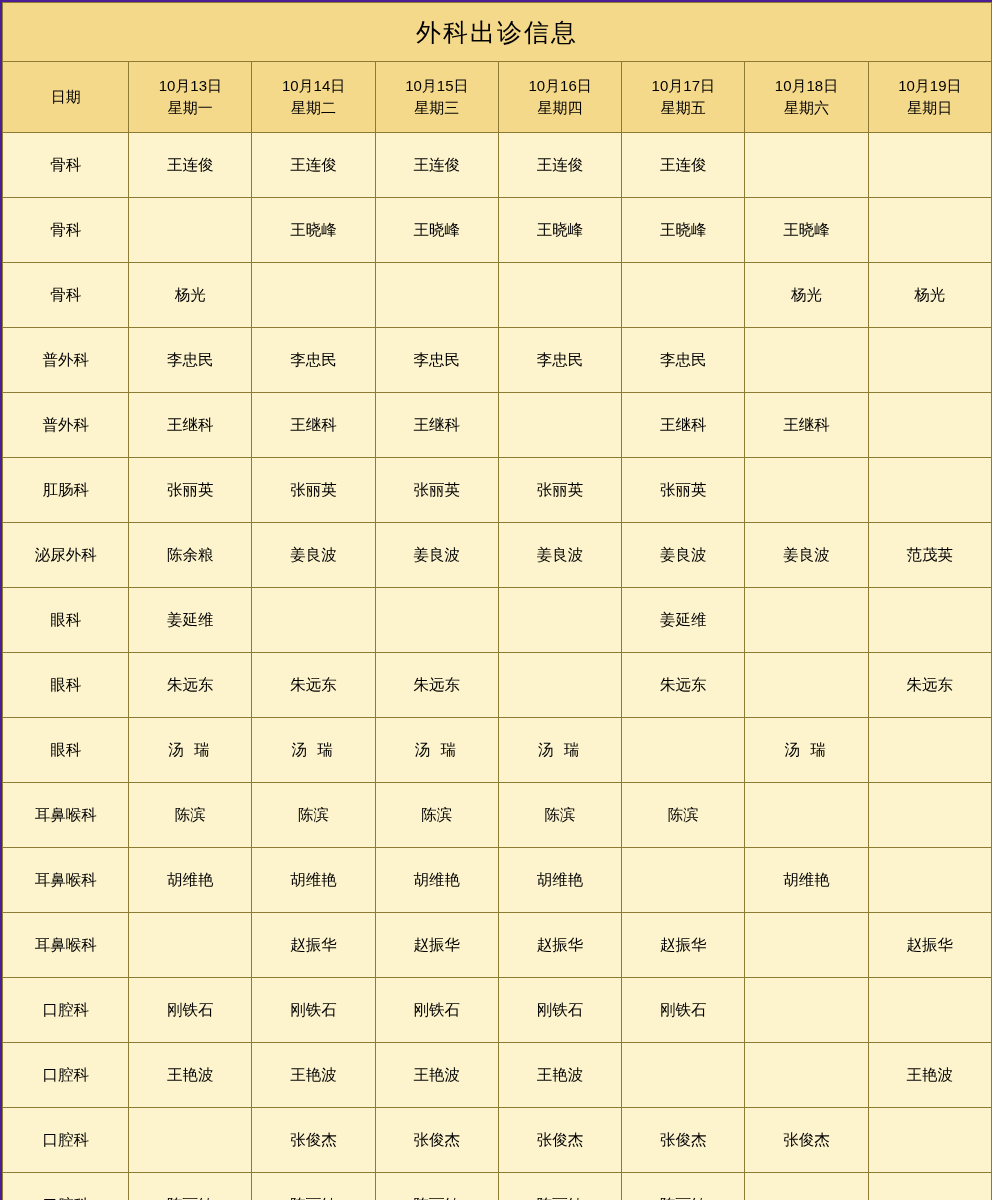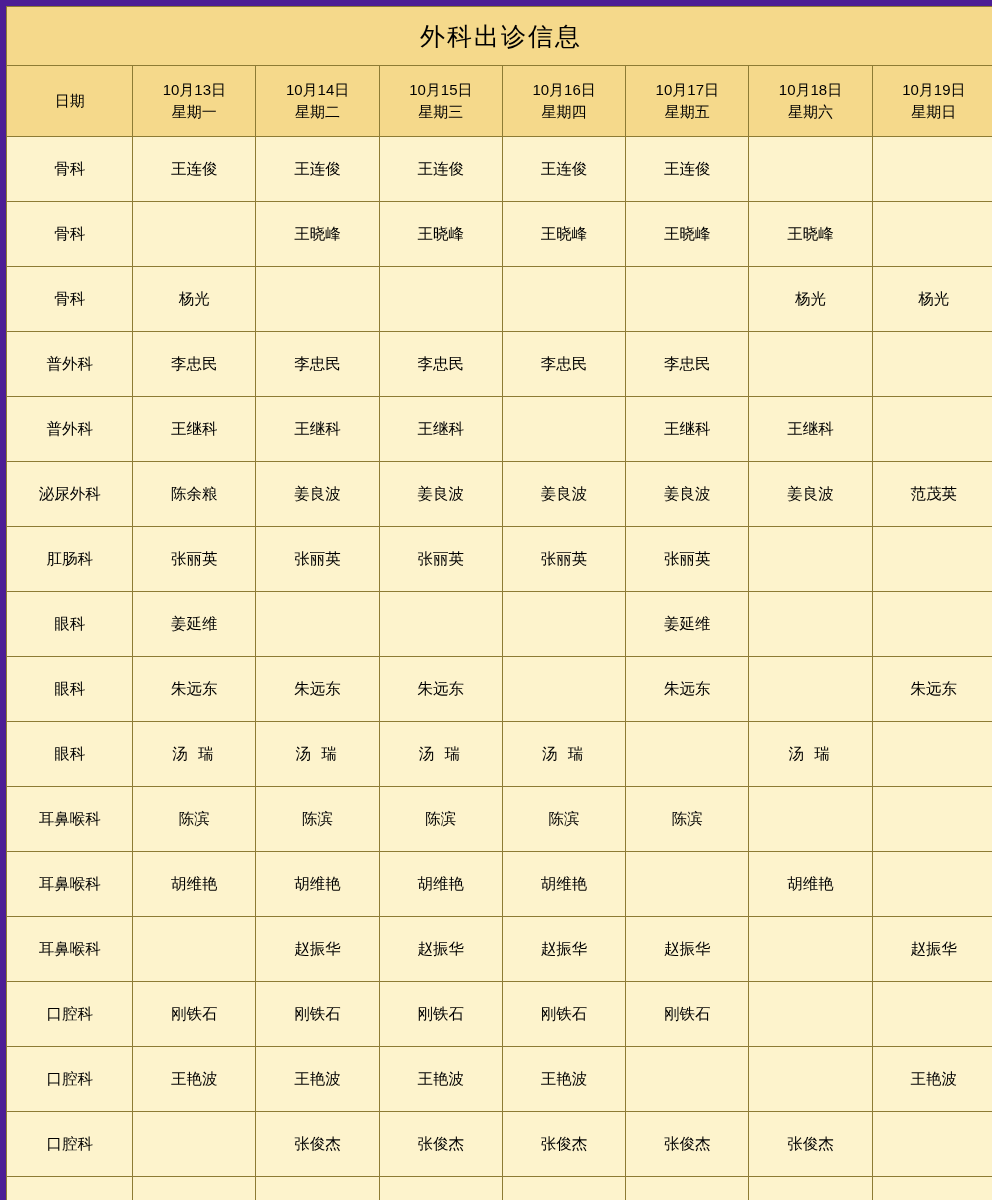--- a/index.html
+++ b/index.html
@@ -11,21 +11,21 @@
     width: 992px;
     height: 1200px;
     font-family: "Liberation Sans", "DejaVu Sans", sans-serif;
     overflow: hidden;
   }
   .sheet {
     width: 992px;
     height: 1200px;
     box-sizing: border-box;
     background: #fdf3cc;
-    border: 6px solid #4c1d95;
+    border: 2px solid #4c1d95;
   }
   table.schedule {
     width: 990px;
     border-collapse: collapse;
     table-layout: fixed;
   }
   table.schedule td,
   table.schedule th {
     border: 1px solid #8d7b34;
     text-align: center;
@@ -160,38 +160,38 @@
           <td class="dept-cell">普外科</td>
           <td>王继科</td>
           <td>王继科</td>
           <td>王继科</td>
           <td></td>
           <td>王继科</td>
           <td>王继科</td>
           <td></td>
         </tr>
         <tr class="body-row">
+          <td class="dept-cell">肛肠科</td>
+          <td>张丽英</td>
+          <td>张丽英</td>
+          <td>张丽英</td>
+          <td>张丽英</td>
+          <td>张丽英</td>
+          <td></td>
+          <td></td>
+        </tr>
+        <tr class="body-row">
           <td class="dept-cell">泌尿外科</td>
           <td>陈余粮</td>
           <td>姜良波</td>
           <td>姜良波</td>
           <td>姜良波</td>
           <td>姜良波</td>
           <td>姜良波</td>
           <td>范茂英</td>
-        </tr>
-        <tr class="body-row">
-          <td class="dept-cell">肛肠科</td>
-          <td>张丽英</td>
-          <td>张丽英</td>
-          <td>张丽英</td>
-          <td>张丽英</td>
-          <td>张丽英</td>
-          <td></td>
-          <td></td>
         </tr>
         <tr class="body-row">
           <td class="dept-cell">眼科</td>
           <td>姜延维</td>
           <td></td>
           <td></td>
           <td></td>
           <td>姜延维</td>
           <td></td>
           <td></td>

